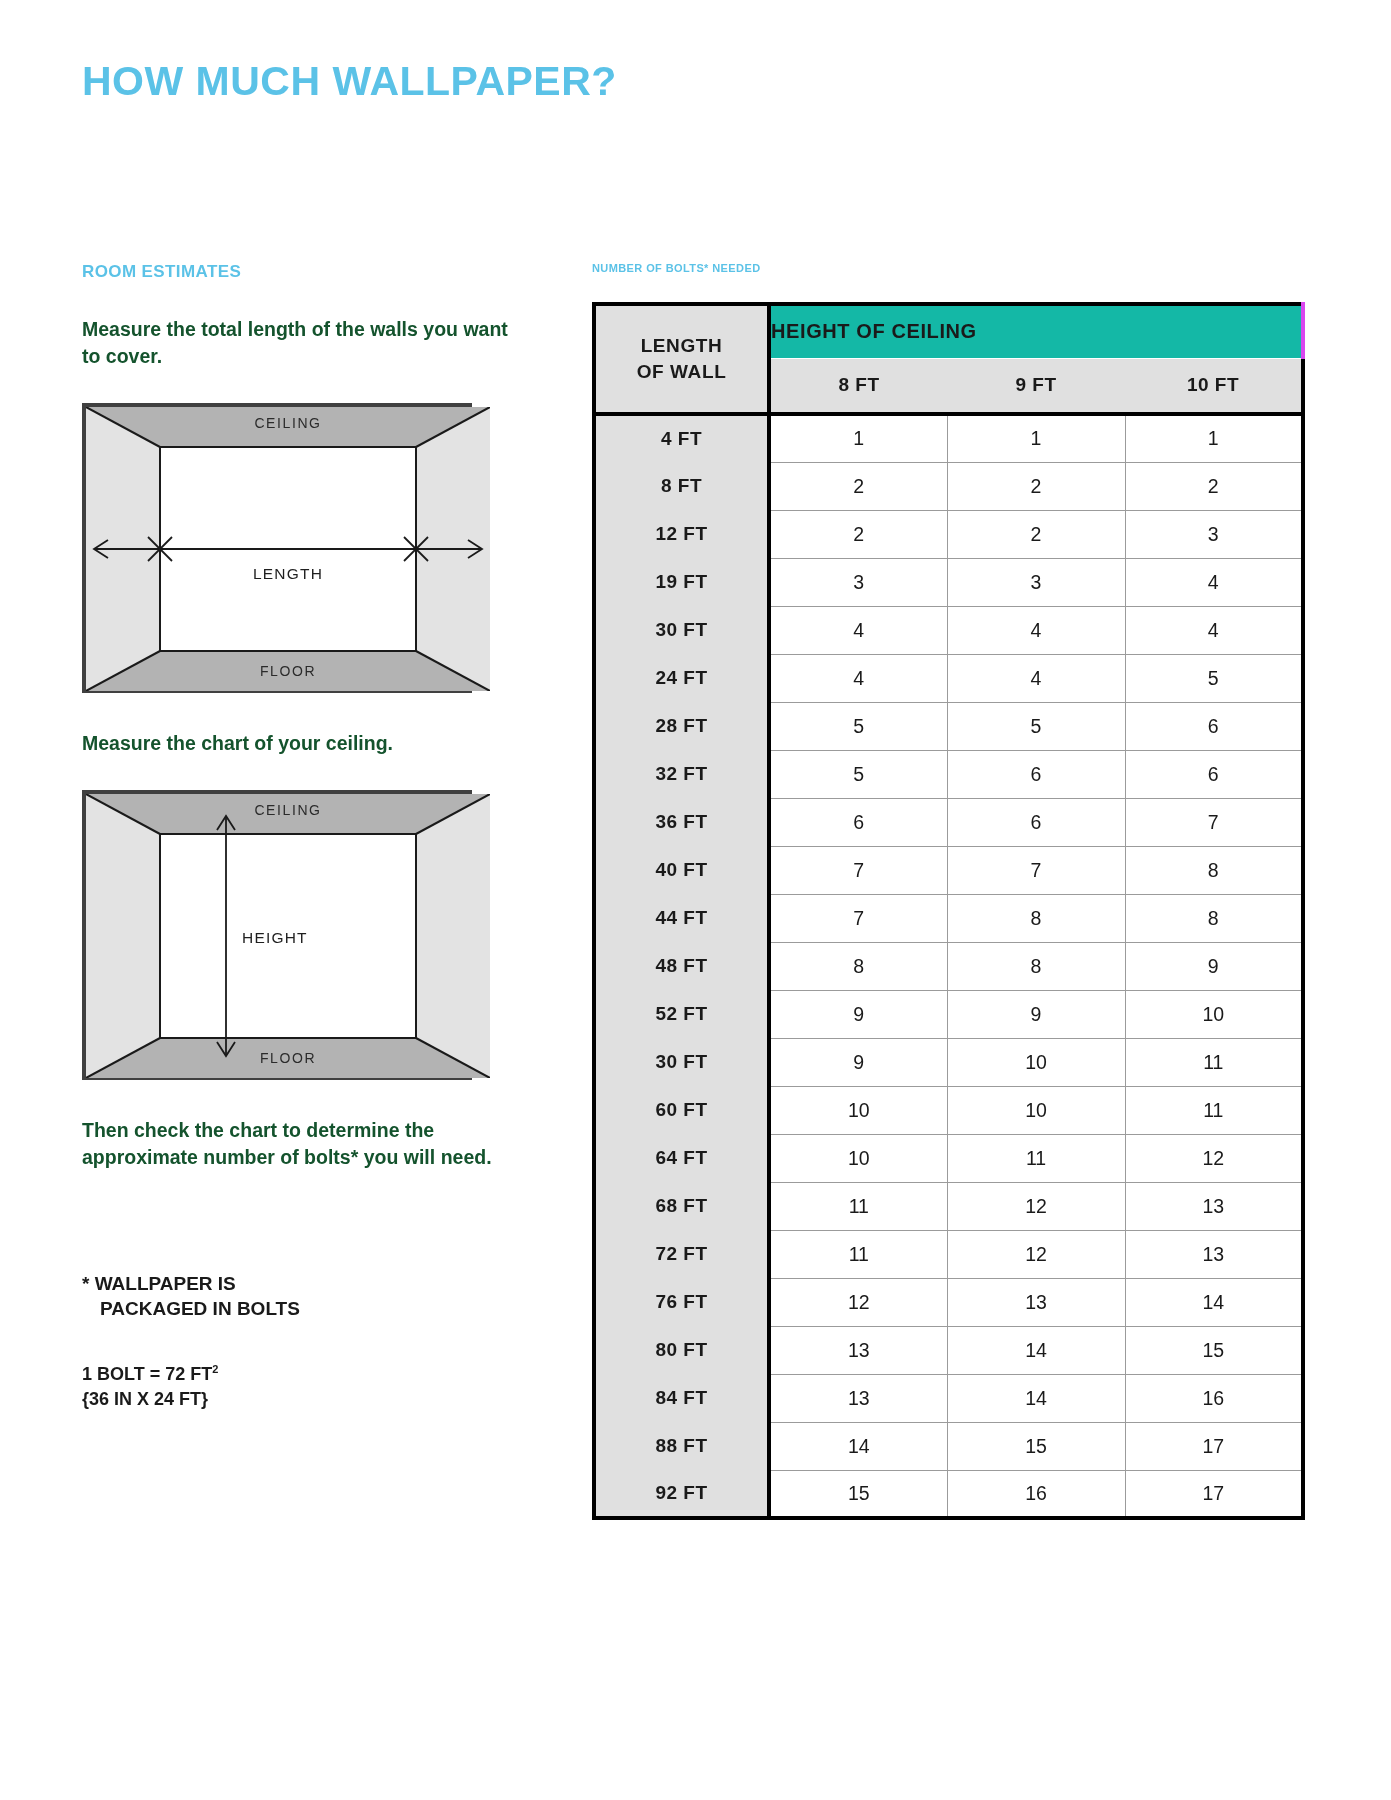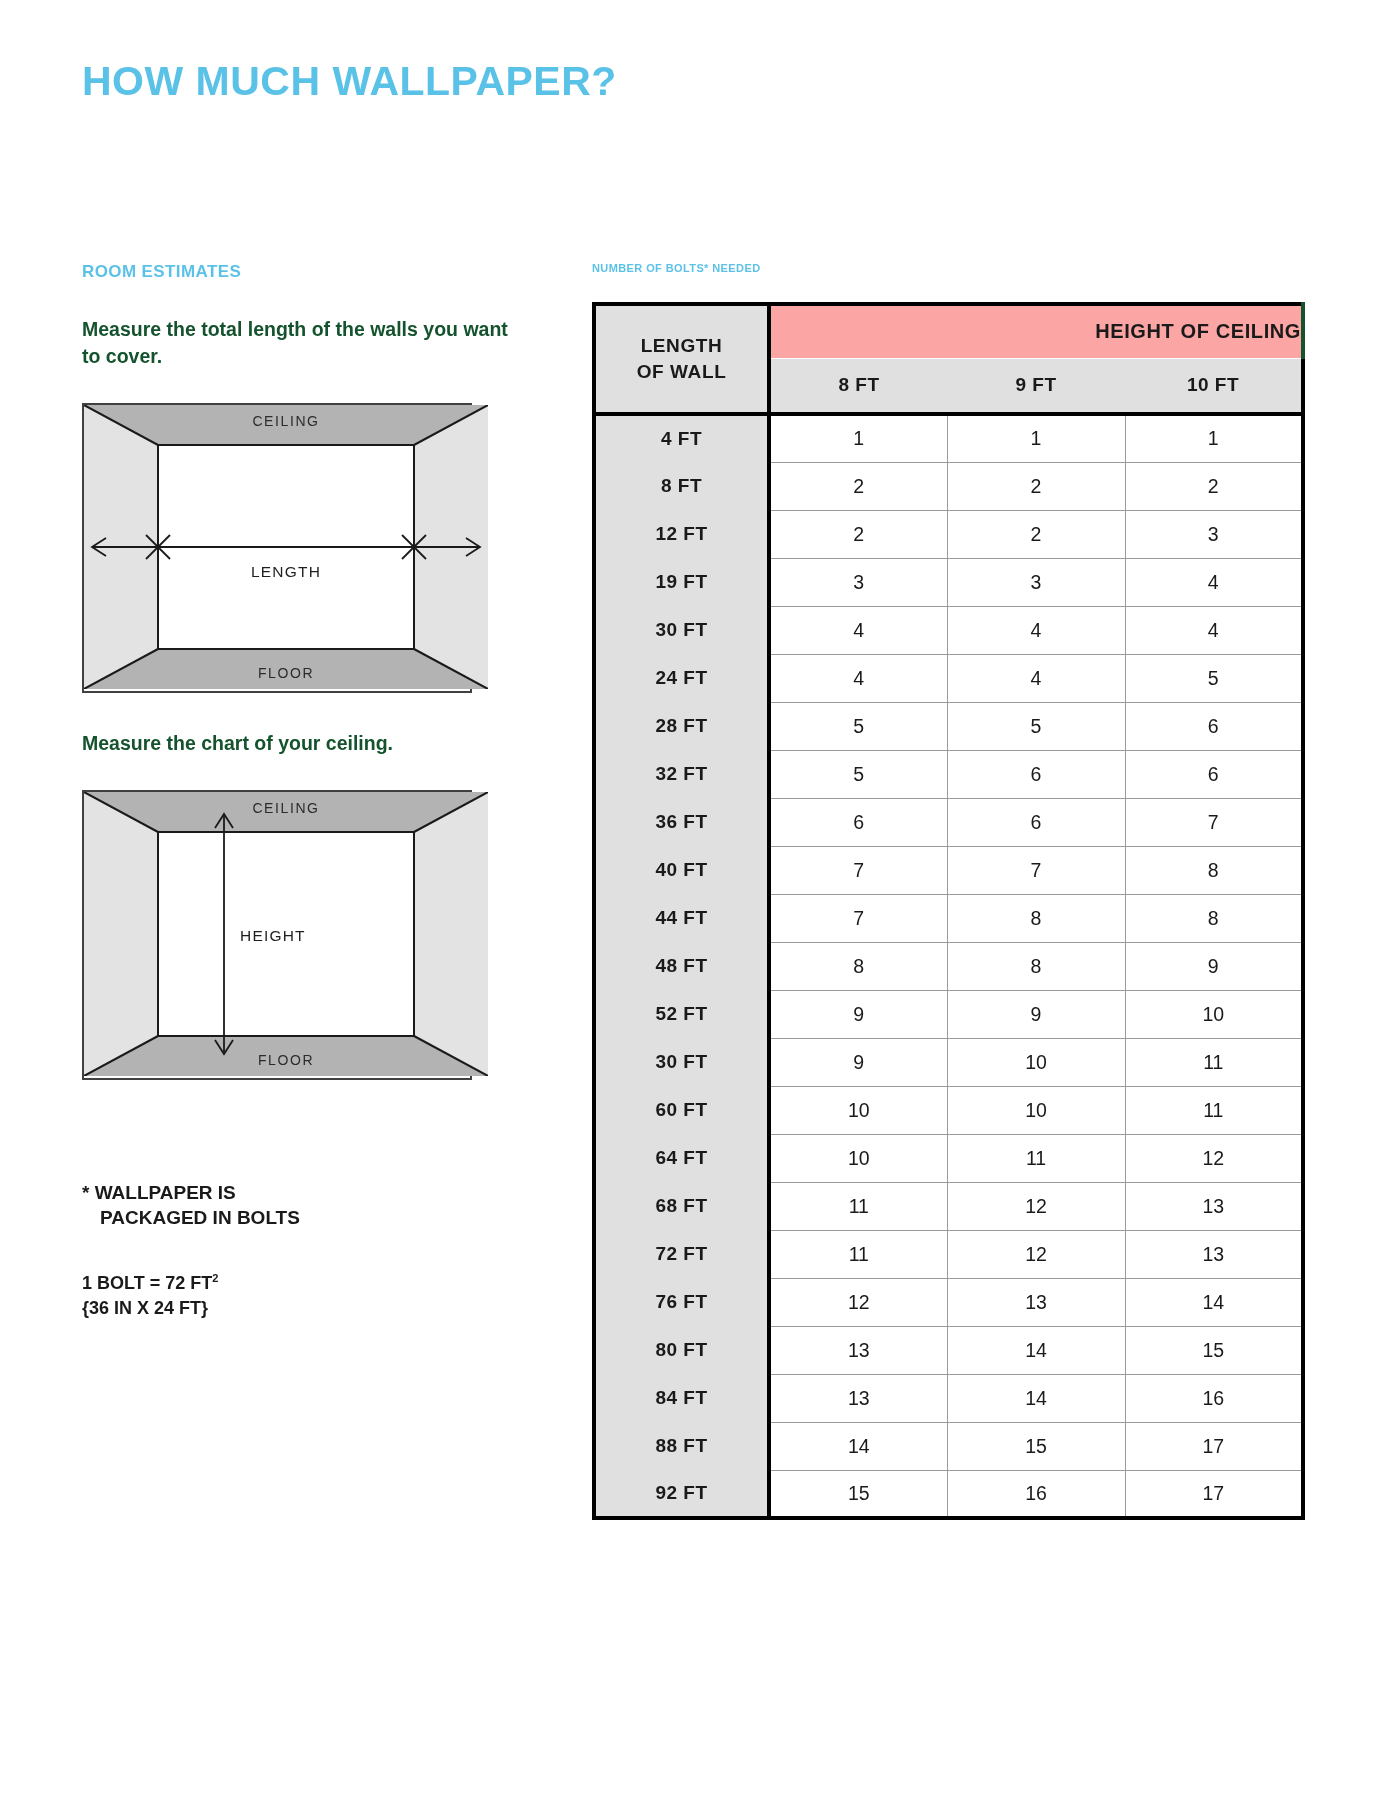--- a/index.html
+++ b/index.html
@@ -46,21 +46,21 @@
     line-height: 1.38;
     color: #14532d;
     margin: 0;
     font-weight: bold;
   }
   
   .room {
     position: relative;
     width: 390px;
     height: 290px;
-    border: 2px solid #404040;
+    border: 4px solid #404040;
     background: #ffffff;
     margin: 33px 0 0 0;
   }
   .room .band {
     position: absolute;
     background: #b3b3b3;
     display: flex;
     align-items: center;
     justify-content: center;
     font-size: 14px;
@@ -120,28 +120,28 @@
     border-bottom: 4px solid #000;
     font-size: 19px;
     font-weight: bold;
     letter-spacing: 0.6px;
     text-align: center;
     line-height: 1.35;
     height: 110px;
     vertical-align: middle;
   }
   .th-ceiling {
-    background: #fca5a5;
+    background: #14b8a6;
     border-top: 4px solid #000;
-    border-right: 4px solid #14532d;
+    border-right: 4px solid #d946ef;
     border-bottom: 1px solid #ffffff;
     font-size: 20px;
     font-weight: bold;
     letter-spacing: 0.6px;
-    text-align: right;
+    text-align: left;
     height: 54px;
     vertical-align: middle;
   }
   .th-sub {
     background: #e0e0e0;
     font-size: 19px;
     font-weight: bold;
     letter-spacing: 0.5px;
     text-align: center;
     height: 56px;
@@ -239,20 +239,21 @@
           <line x1="140" y1="22" x2="140" y2="262"></line>
           <polyline points="131,36 140,22 149,36"></polyline>
           <polyline points="131,248 140,262 149,248"></polyline>
         </g>
       </svg>
       <div class="dim-label" style="left:0; top:8px; width:404px; text-align:center; letter-spacing:1.6px; font-size:14px; color:#2b2b2b;">CEILING</div>
       <div class="dim-label" style="left:0; bottom:10px; width:404px; text-align:center; letter-spacing:1.6px; font-size:14px; color:#2b2b2b;">FLOOR</div>
       <div class="dim-label" style="left:156px; top:135px;">HEIGHT</div>
     </div>
 
+    <p class="body-text" style="margin-top:37px;">Then check the chart to determine the approximate number of bolts* you will need.</p>
 
     <div style="margin-top:100px;">
       <p class="footnote">* WALLPAPER IS</p>
       <p class="footnote" style="padding-left:18px;">PACKAGED IN BOLTS</p>
       <p class="footnote2" style="margin-top:40px;"><span>1 BOLT = 72 FT</span><sup>2</sup></p>
       <p class="footnote2">{36 IN X 24 FT}</p>
     </div>
   </div>
 
   <div class="right-col">

